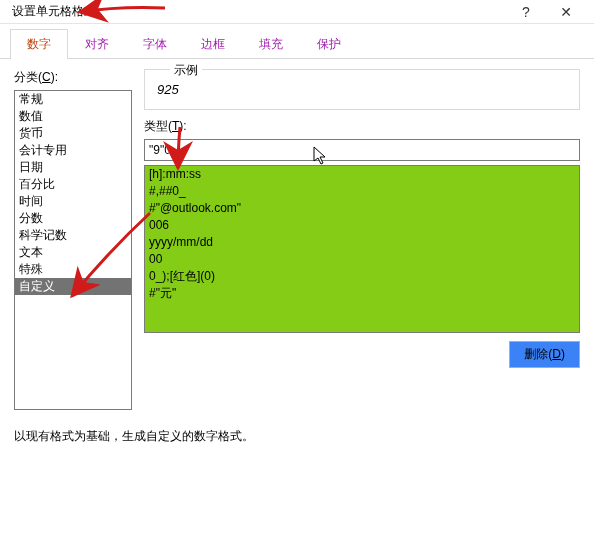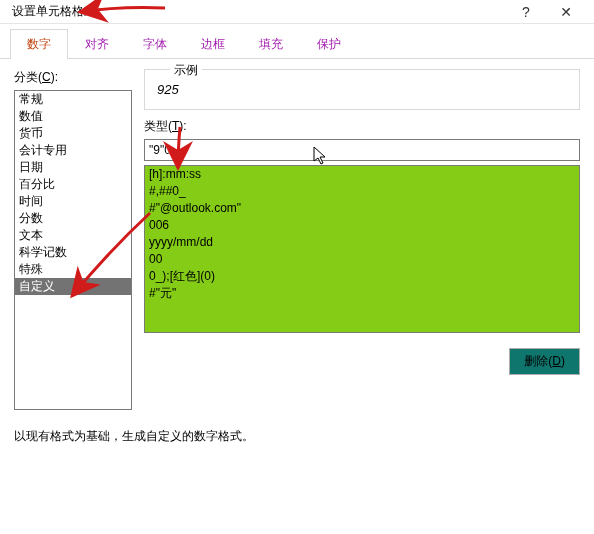--- a/index.html
+++ b/index.html
@@ -114,25 +114,24 @@
     font-size: 12px;
     white-space: nowrap;
   }
   .btn-row {
     display:flex;
     justify-content:flex-end;
     margin-top: 8px;
   }
   .btn {
     border: 1px solid #adadad;
-    background:#0f766e;
+    background:#3b82f6;
     padding: 4px 14px;
     font-size:12px;
     font-family: inherit;
-    margin-top: 7px;
   }
   .helptext {
     margin-top: 18px;
     font-size:12px;
   }
   
   .anno {
     position:absolute;
     top:0; left:0;
     width:594px; height:534px;
@@ -174,22 +173,22 @@
       </span>
       <div class="cat-list" id="cat-list">
           <div class="cat-item">常规</div>
           <div class="cat-item">数值</div>
           <div class="cat-item">货币</div>
           <div class="cat-item">会计专用</div>
           <div class="cat-item">日期</div>
           <div class="cat-item">百分比</div>
           <div class="cat-item">时间</div>
           <div class="cat-item">分数</div>
+          <div class="cat-item">科学记数</div>
           <div class="cat-item">文本</div>
-          <div class="cat-item">科学记数</div>
           <div class="cat-item">特殊</div>
           <div class="cat-item selected">自定义</div>
         </div>
     </div>
     <div class="rightcol">
       <div class="group">
         <span class="legend">示例</span>
         <div class="sample-val">925</div>
       </div>
 

